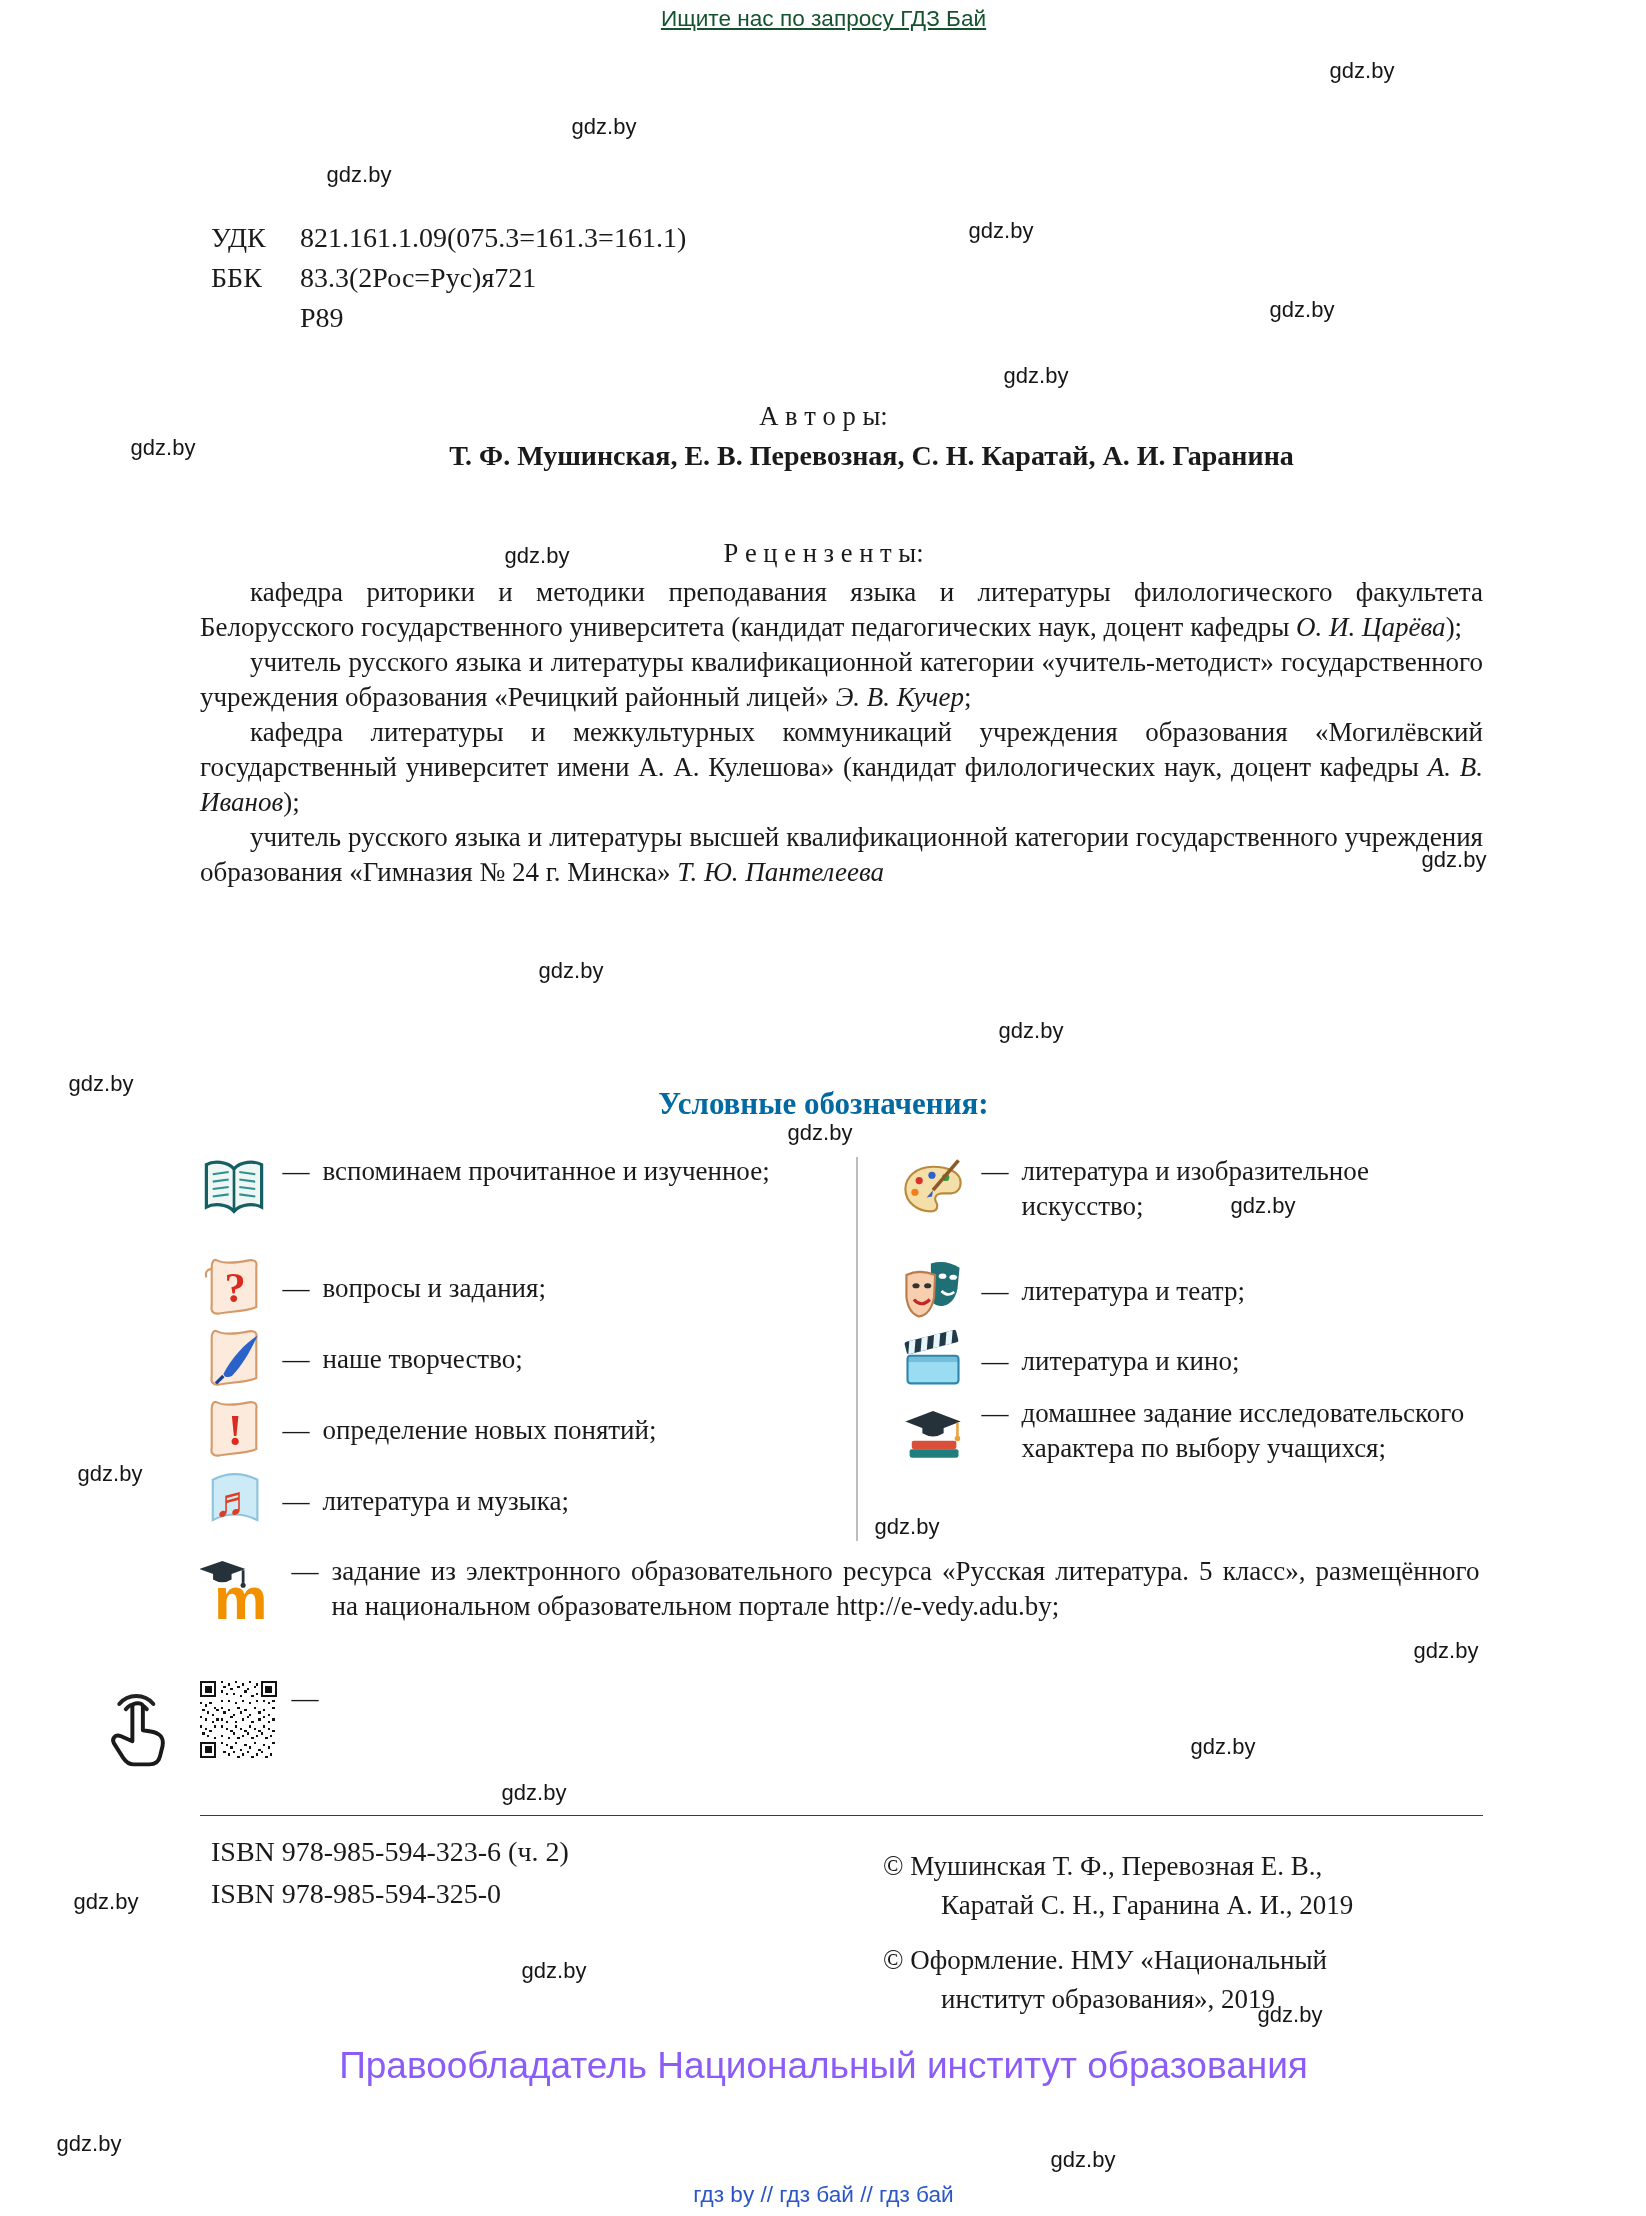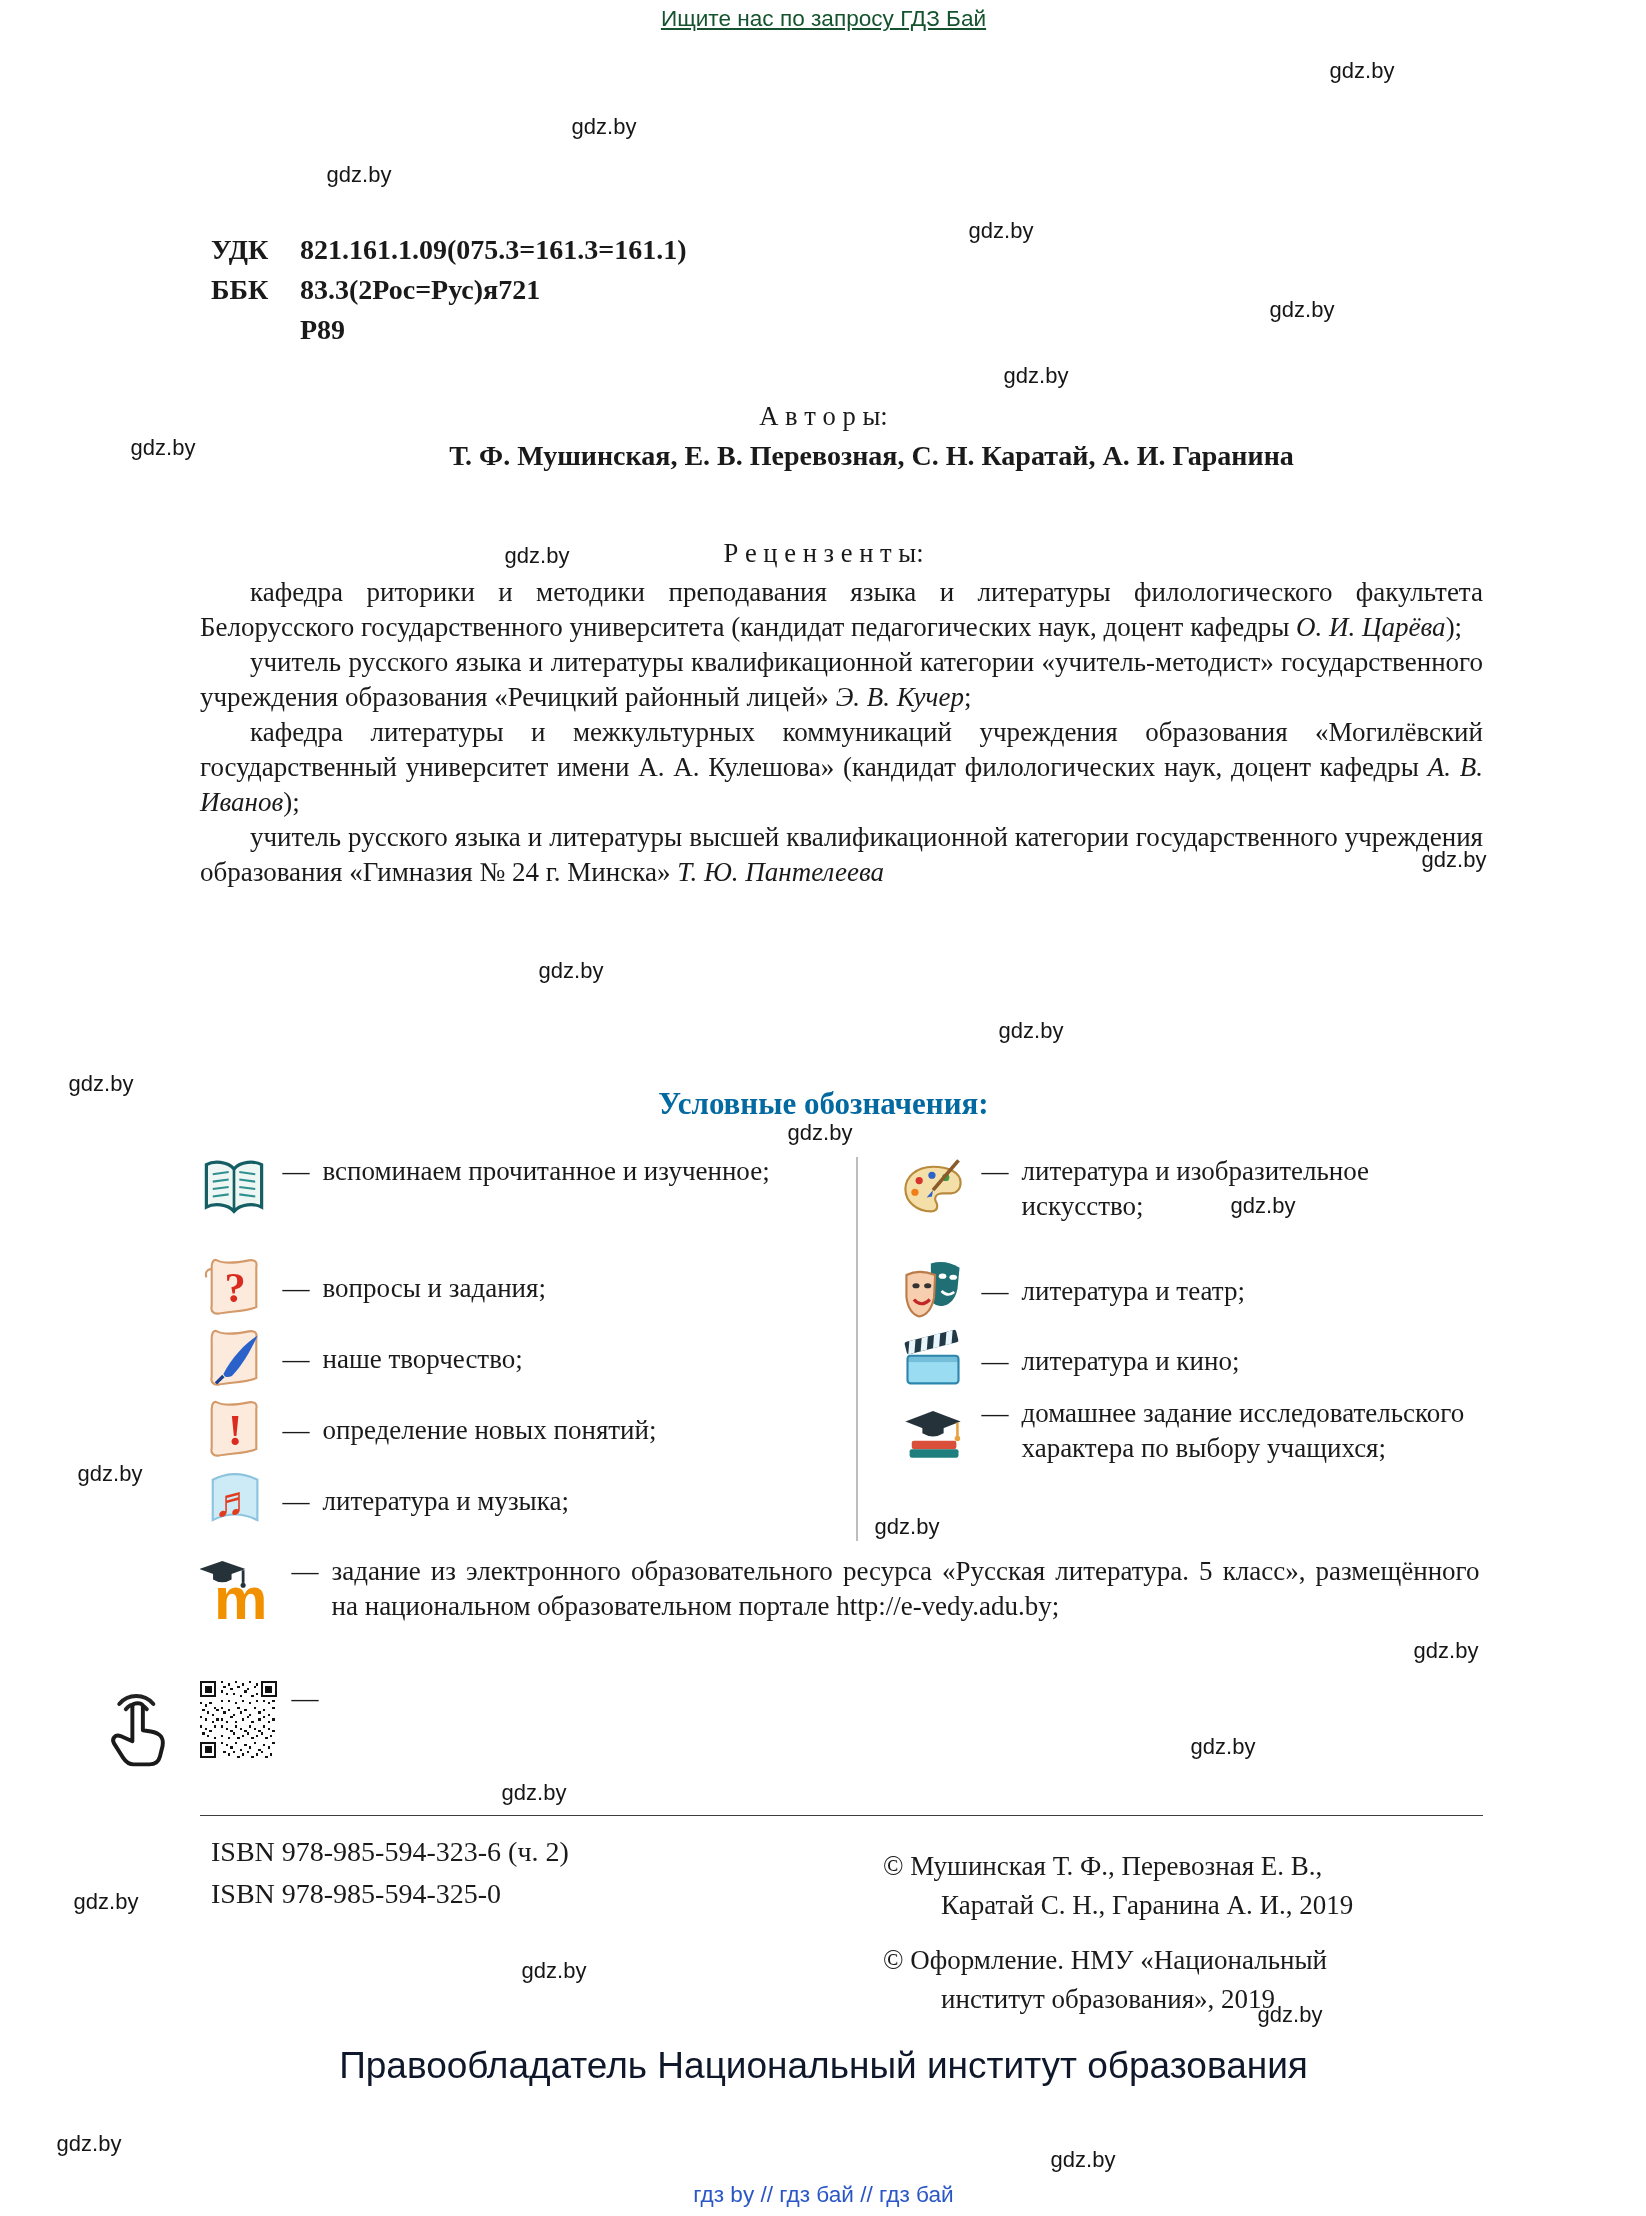--- a/index.html
+++ b/index.html
@@ -13,21 +13,21 @@
     position:absolute;top:6.4px;left:0;width:100%;text-align:center;
     font-family:"Liberation Sans",sans-serif;font-size:22.6px;color:#14532d;text-decoration:underline;
   }
   
   .wm{
     position:absolute;transform:translate(-50%,-50%);
     font-family:"Liberation Sans",sans-serif;font-size:22px;color:#161616;
     white-space:nowrap;
   }
   
-  .imprint{position:absolute;left:211px;top:218px;font-weight:bold;font-size:28px;line-height:40px;margin-top:12px;}
+  .imprint{position:absolute;left:211px;top:218px;font-weight:normal;font-size:28px;line-height:40px;}
   .imprint .row{display:flex;}
   .imprint .lbl{width:89px;}
   
   .authors-heading{position:absolute;top:401px;left:0;width:100%;text-align:center;font-size:26.6px;}
   .authors-names{position:absolute;top:440px;left:0;width:100%;text-align:center;font-size:28px;font-weight:bold;padding-left:48px;}
   .reviewers-heading{position:absolute;top:538px;left:0;width:100%;text-align:center;font-size:26.6px;}
   .reviewers{position:absolute;left:200px;top:575px;width:1283px;font-size:27px;line-height:35px;text-align:justify;}
   .reviewers p{margin:0;text-indent:50px;}
   .reviewers i{font-style:italic;}
   
@@ -46,21 +46,21 @@
   .mrow .ic{width:77px;height:74px;flex:0 0 77px;}
   .qrrow .ic{width:77px;height:77px;flex:0 0 77px;}
   .hand{position:absolute;left:93px;top:1683px;width:84px;height:84px;}
   
   .hr{position:absolute;left:200px;top:1815px;width:1283px;border-top:1.6px solid #3d3d3d;}
   .isbn{position:absolute;left:211px;top:1831px;font-size:28px;font-weight:normal;line-height:42px;}
   .copyright{position:absolute;left:867px;top:1831px;width:564px;font-size:27px;line-height:39px;}
   .copyright p{margin:16px;padding-left:58px;text-indent:-58px;}
   .rights{
     position:absolute;top:2045px;left:0;width:100%;text-align:center;
-    font-family:"Liberation Sans",sans-serif;font-size:37px;color:#0f172a;
+    font-family:"Liberation Sans",sans-serif;font-size:37px;color:#8b5cf6;
   }
   .footer-links{
     position:absolute;top:2182px;left:0;width:100%;text-align:center;
     font-family:"Liberation Sans",sans-serif;font-size:22.6px;color:#2a56c6;
   }
 </style>
 </head>
 <body>
 
 <div class="page">

